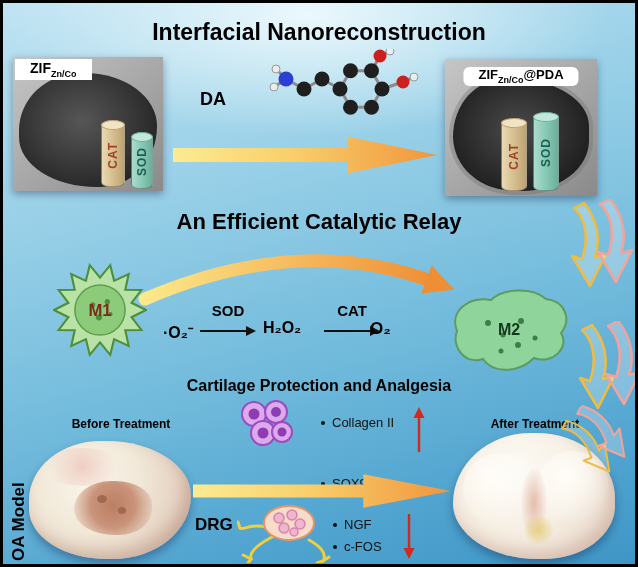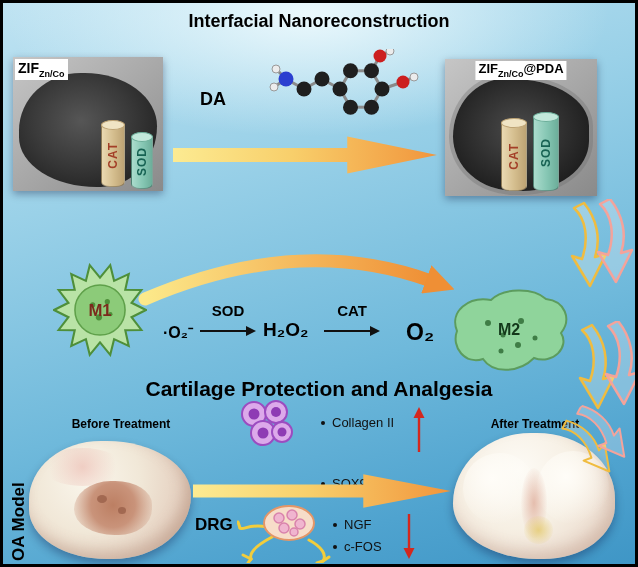--- a/index.html
+++ b/index.html
@@ -7,30 +7,30 @@
     position:relative;width:638px;height:567px;box-sizing:border-box;
     border:3px solid #000;overflow:hidden;
     font-family:"Liberation Sans",sans-serif;color:#000;
     background:
       radial-gradient(ellipse 420px 170px at 48% 2%, rgba(238,250,253,.95), rgba(238,250,253,0) 72%),
       linear-gradient(165deg,#bfe3f2 0%,#9ad1e8 30%,#6fb9db 62%,#4fa3cf 85%,#3f96c6 100%);
   }
   .abs{position:absolute;}
   svg text{font-family:"Liberation Sans",sans-serif;}
   .sec-title{position:absolute;left:0;width:100%;text-align:center;font-weight:bold;color:#000;}
-  #t1{top:8px;font-size:18px;text-align:center;}
+  #t1{top:16px;font-size:23px;text-align:center;}
   #t2{top:206px;font-size:22px;}
-  #t3{top:374px;font-size:21px;}
+  #t3{top:374px;font-size:16px;}
 
   
   .tem{position:absolute;background:linear-gradient(140deg,#c6c6c6,#8a8a8a);box-shadow:0 3px 8px rgba(0,0,40,.35);overflow:hidden;}
-  .tem-label{position:absolute;background:#fff;color:#000;font-weight:bold;padding:0 3px;line-height:1.3;z-index:6;}
+  .tem-label{position:absolute;background:#fff;color:#000;font-weight:bold;padding:0 15px;line-height:1.3;z-index:6;}
   .tem-label sub{font-size:9px;}
   .tl-left{left:2px;top:2px;font-size:14px;}
-  .tl-right{left:50%;transform:translateX(-50%);top:2px;font-size:13px;white-space:nowrap;}
+  .tl-right{left:50%;transform:translateX(-50%);top:8px;font-size:13px;white-space:nowrap;border-radius:6px;}
   .blob{position:absolute;}
   .blob1{left:6px;top:16px;width:138px;height:114px;border-radius:46% 54% 42% 58%/52% 48% 55% 45%;
     background:radial-gradient(ellipse at 45% 42%,#565656 0%,#3a3a3a 45%,#262626 75%,#1c1c1c 100%);}
   .blob2{left:8px;top:20px;width:136px;height:112px;border-radius:40% 60% 52% 48%/55% 45% 48% 52%;
     background:radial-gradient(ellipse at 48% 45%,#4a4a4a 0%,#303030 45%,#1d1d1d 78%,#141414 100%);
     box-shadow:0 0 0 4px rgba(110,110,110,.35);}
 
   
   .cyl{position:absolute;display:flex;align-items:center;justify-content:center;
     border:1px solid rgba(0,0,0,.25);border-radius:3px 3px 9px 9px/3px 3px 5px 5px;z-index:5;}
@@ -148,20 +148,21 @@
     <div class="cyl cyl-sod" style="left:88px;top:56px;width:24px;height:74px;">
         <span>SOD</span>
       </div>
   </div>
 
   <svg class="abs" style="left:566px;top:196px;" width="70" height="100" viewBox="0 0 70 100">
     <path d="M15,4 C28,20 32,40 26,58 L37,55 L21,87 L3,57 L13,60 C20,40 17,20 5,9 Z" fill="rgba(255,252,240,.25)" stroke="#f0bc3f" stroke-width="2.5" stroke-linejoin="round"></path>
     <path d="M15,4 C28,20 32,40 26,58 L37,55 L21,87 L3,57 L13,60 C20,40 17,20 5,9 Z" transform="translate(26,-4)" fill="rgba(255,246,246,.25)" stroke="#f4a39b" stroke-width="2.5" stroke-linejoin="round"></path>
   </svg>
 
+  <div id="t2" class="sec-title">An Efficient Catalytic Relay</div>
 
   <svg class="abs" style="left:50px;top:260px;" width="94" height="94" viewBox="0 0 90 90">
     <polygon points="89,45 75.2,51.9 84.6,64.1 69.2,64.3 72.5,79.4 58.5,72.9 54.8,87.9 45,76 35.2,87.9 31.5,72.9 17.5,79.4 20.8,64.3 5.4,64.1 14.8,51.9 1,45 14.8,38.1 5.4,25.9 20.8,25.7 17.5,10.6 31.5,17.1 35.2,2.1 45,14 54.8,2.1 58.5,17.1 72.5,10.6 69.2,25.7 84.6,25.9 75.2,38.1" fill="#b9e3a6" stroke="#4e8f3a" stroke-width="2"></polygon>
     <circle cx="45" cy="45" r="24" fill="#8ccb79" stroke="#5fa04a" stroke-width="1.5"></circle>
     <circle cx="38" cy="40" r="2.5" fill="#4e8f3a"></circle>
       <circle cx="52" cy="37" r="2.5" fill="#4e8f3a"></circle>
     <circle cx="44" cy="52" r="3" fill="#4e8f3a"></circle>
       <circle cx="55" cy="49" r="2" fill="#4e8f3a"></circle>
     <text x="45" y="51" text-anchor="middle" font-size="16" font-weight="bold" fill="#7b2a1c">M1</text>
   </svg>
@@ -178,27 +179,27 @@
     </defs>
     <path d="M14,60 Q168,-6 300,42" fill="none" stroke="url(#swg)" stroke-width="13" stroke-linecap="round" marker-end="url(#swah)"></path>
   </svg>
 
   <div class="rxn-text" style="left:144px;top:318px;margin-left:16px;">·O₂⁻</div>
   <div class="enz-label" style="left:196px;top:299px;width:58px;">SOD</div>
   <svg class="abs" style="left:197px;top:322px;" width="56" height="12" viewBox="0 0 56 12">
     <line x1="0" y1="6" x2="46" y2="6" stroke="#111" stroke-width="2.2"></line>
       <polygon points="46,1 56,6 46,11" fill="#111"></polygon>
   </svg>
-  <div class="rxn-text" style="left:260px;top:316px;font-size:19px;">H₂O₂</div>
+  <div class="rxn-text" style="left:260px;top:316px;font-size:16px;">H₂O₂</div>
   <div class="enz-label" style="left:320px;top:299px;width:58px;">CAT</div>
   <svg class="abs" style="left:321px;top:322px;" width="56" height="12" viewBox="0 0 56 12">
     <line x1="0" y1="6" x2="46" y2="6" stroke="#111" stroke-width="2.2"></line>
       <polygon points="46,1 56,6 46,11" fill="#111"></polygon>
   </svg>
-  <div class="rxn-text" style="left:403px;top:316px;font-size:23px;">O₂</div>
+  <div class="rxn-text" style="left:367px;top:316px;font-size:17px;">O₂</div>
 
   <svg class="abs" style="left:440px;top:280px;" width="130" height="95" viewBox="0 0 130 95">
     <path d="M14,48 C6,28 26,13 48,17 C60,5 90,4 103,16 C122,18 129,36 118,50 C127,64 110,82 91,75 C76,90 50,91 40,76 C22,82 8,64 14,48 Z" fill="#8fd49b" stroke="#5c9c5e" stroke-width="2"></path>
     <circle cx="45" cy="40" r="3" fill="#3f7d46"></circle>
       <circle cx="60" cy="52" r="2.5" fill="#3f7d46"></circle>
     <circle cx="78" cy="38" r="3" fill="#3f7d46"></circle>
       <circle cx="92" cy="55" r="2.5" fill="#3f7d46"></circle>
     <circle cx="58" cy="68" r="2.5" fill="#3f7d46"></circle>
       <circle cx="75" cy="62" r="3" fill="#3f7d46"></circle>
     <text x="66" y="52" text-anchor="middle" font-size="16" font-weight="bold" fill="#13381a">M2</text>

